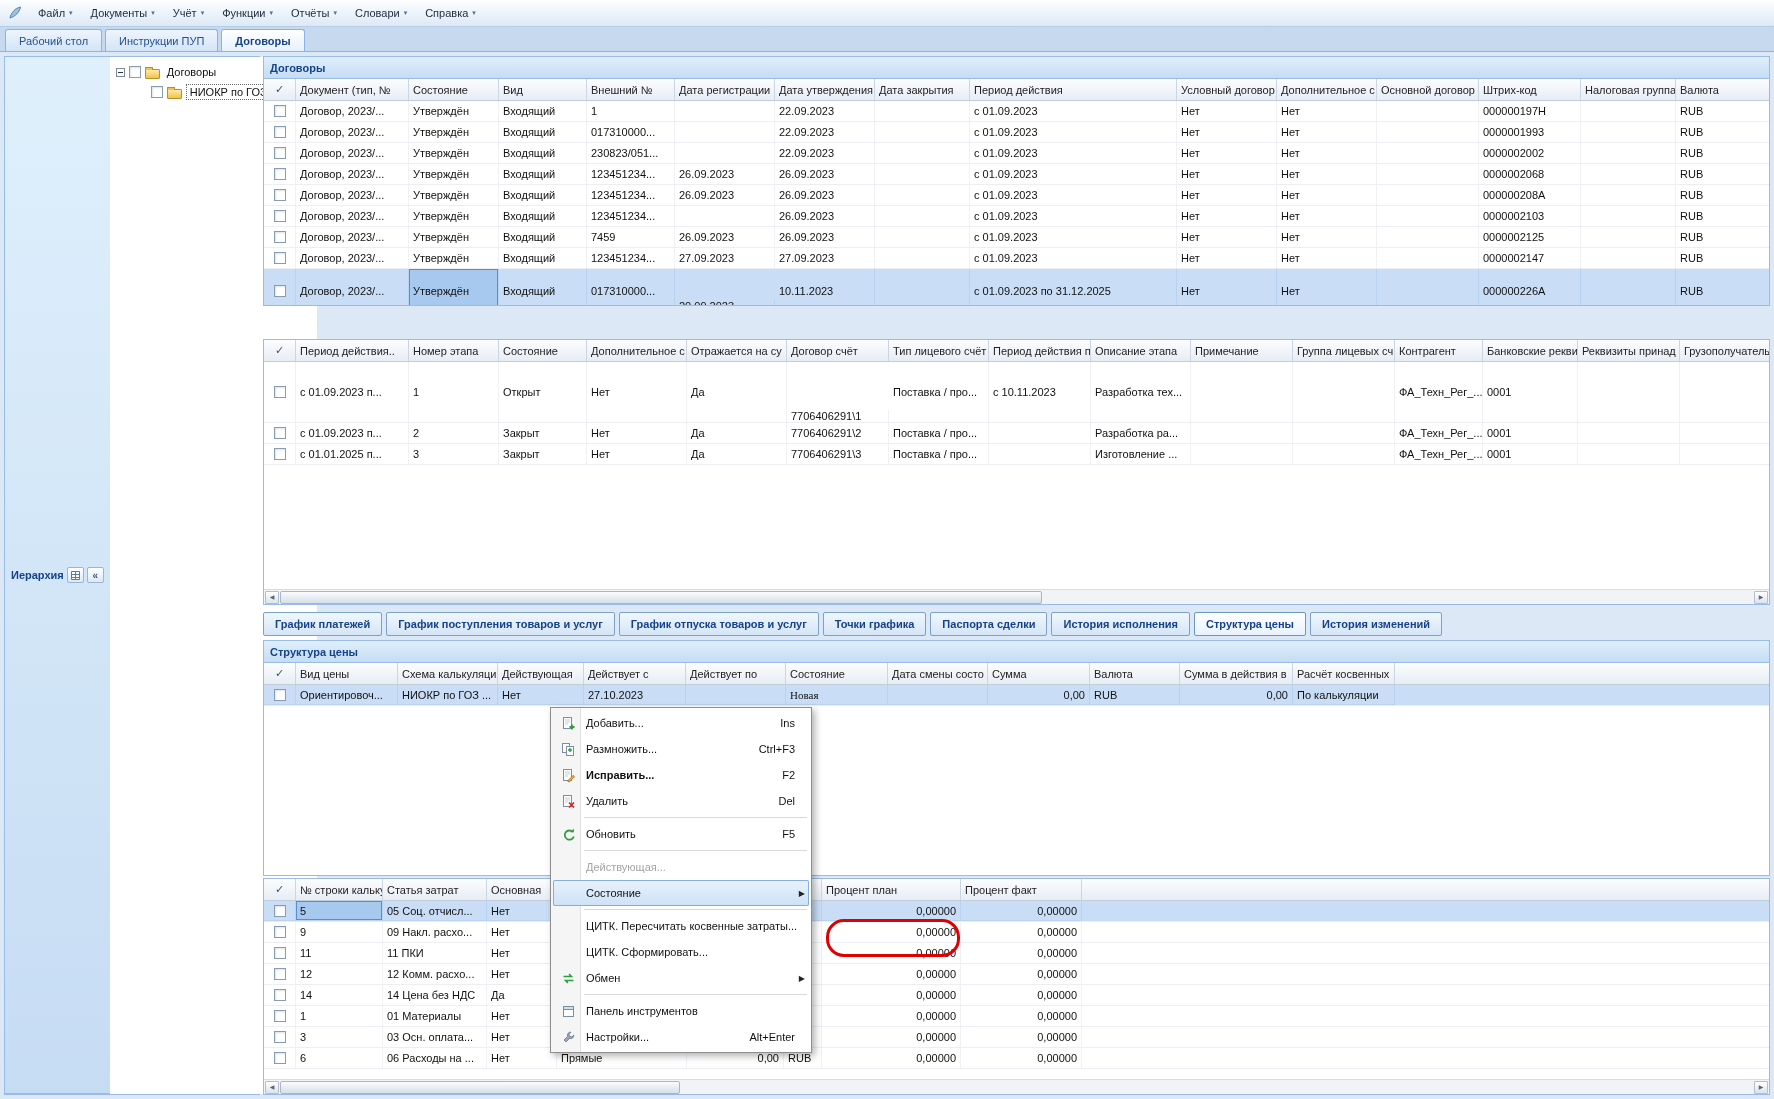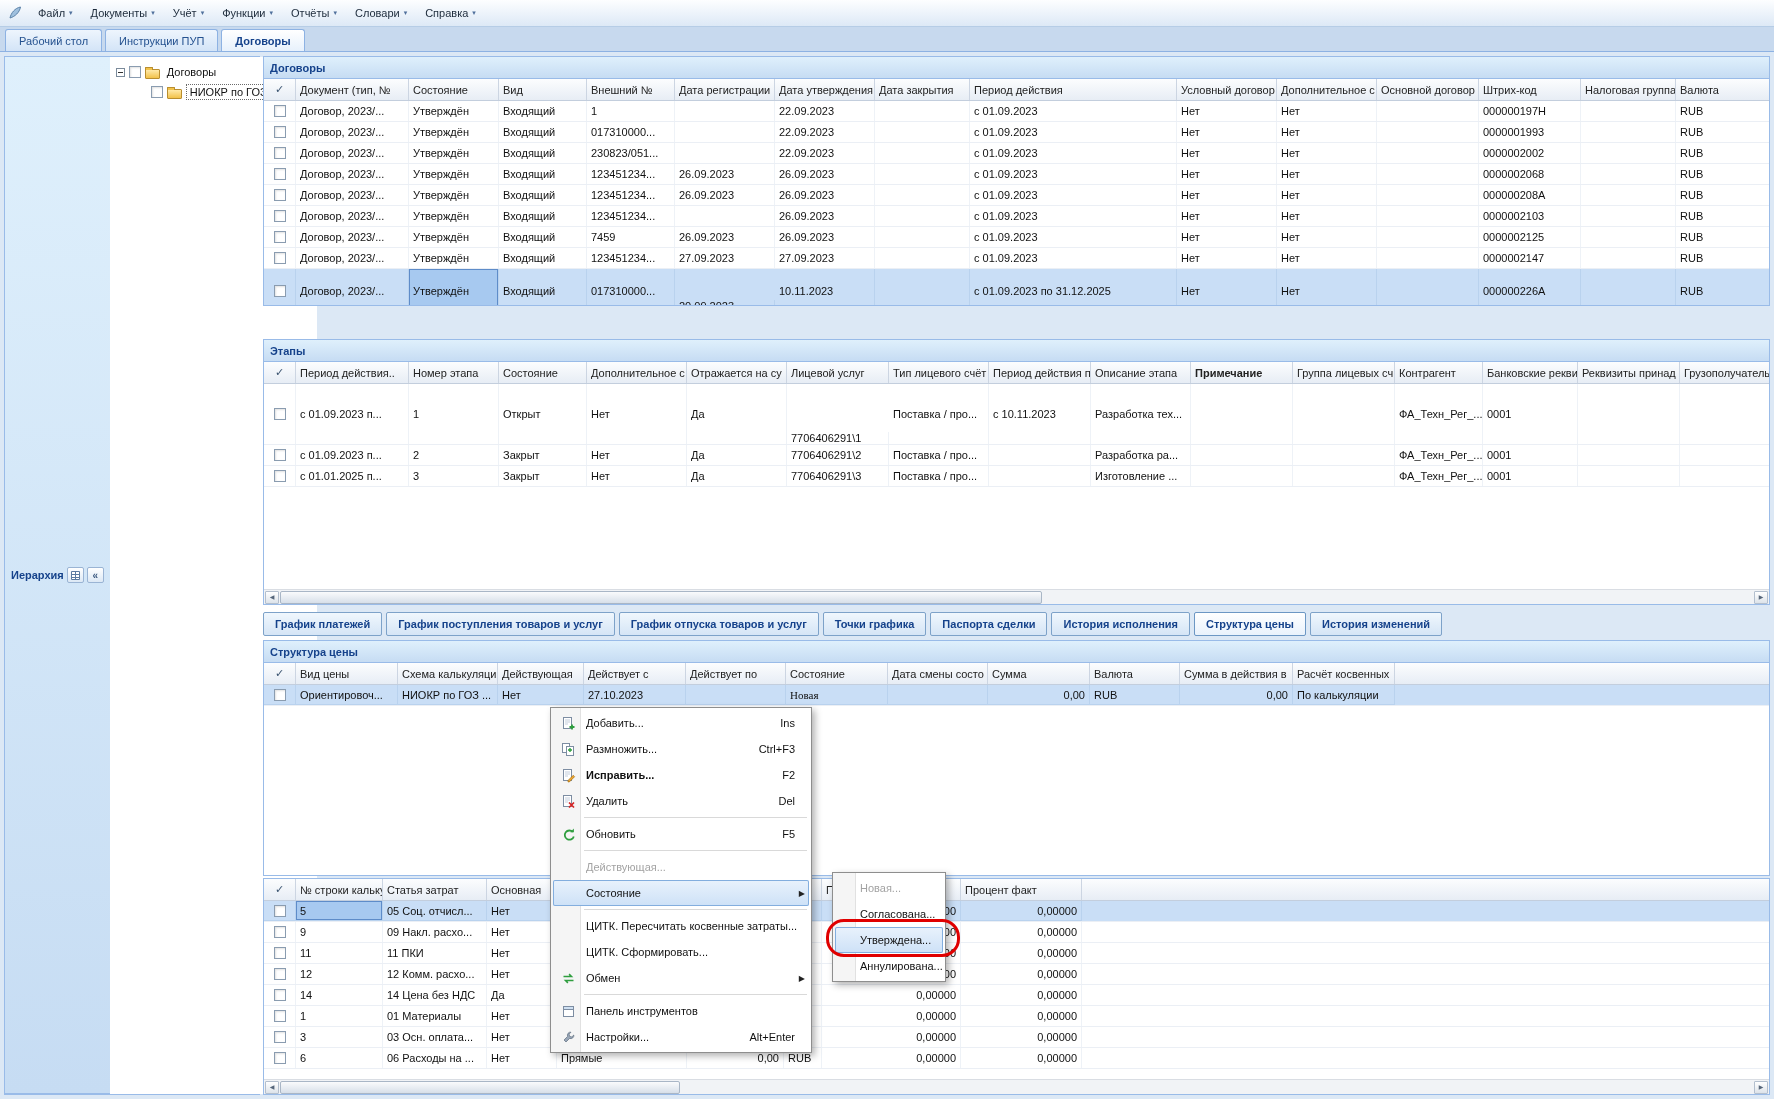--- a/index.html
+++ b/index.html
@@ -370,36 +370,33 @@
             </div>
           </div>
         <div class="hscroll">
           <span class="hs-arrow hs-left">◀</span>
           <span class="hs-thumb" style="width:910px"></span>
           <span class="hs-arrow hs-right">▶</span>
         </div>
       </div>
 
       <div class="panel stages-panel">
-        <div class="panel-header">
-          <span>Этапы</span>
-        </div>
         <div class="grid">
             <div class="grid-header">
               <div class="hcell check" style="width: 32px;">✓</div>
               <div class="hcell" style="width: 113px;">Период действия..</div>
               <div class="hcell" style="width: 90px;">Номер этапа</div>
               <div class="hcell" style="width: 88px;">Состояние</div>
               <div class="hcell" style="width: 100px;">Дополнительное с</div>
               <div class="hcell" style="width: 100px;">Отражается на су</div>
-              <div class="hcell" style="width: 102px;">Лицевой услуг</div>
+              <div class="hcell" style="width: 102px;">Договор счёт</div>
               <div class="hcell" style="width: 100px;">Тип лицевого счёт</div>
               <div class="hcell" style="width: 102px;">Период действия п</div>
               <div class="hcell" style="width: 100px;">Описание этапа</div>
-              <div class="hcell" style="width: 102px; font-weight: bold;">Примечание</div>
+              <div class="hcell" style="width: 102px;">Примечание</div>
               <div class="hcell" style="width: 102px;">Группа лицевых сч</div>
               <div class="hcell" style="width: 88px;">Контрагент</div>
               <div class="hcell" style="width: 95px;">Банковские рекви</div>
               <div class="hcell" style="width: 102px;">Реквизиты принад</div>
               <div class="hcell flex-last" style="width: 91px;">Грузополучатель</div>
             </div>
             <div class="grid-row">
               <div class="cell check" style="width: 32px;">
                 <span class="checkbox"></span>
               </div>
@@ -757,33 +754,15 @@
       <div class="menu-row">
         <span class="menu-icon">
           <svg width="15" height="15">
             <path d="M10 2.2a3.1 3.1 0 0 0-3.4 4.2L3 10l2 2 3.6-3.6A3.1 3.1 0 0 0 12.8 5L10.9 6.9 8.6 6.4 8.1 4.1z" fill="#9aa7b8" stroke="#5f6e80" stroke-width="0.7"></path>
           </svg>
         </span>
         <span class="menu-label">Настройки...</span>
         <span class="menu-shortcut">Alt+Enter</span>
       </div>
     </div>
-  <div class="submenu">
-      <div class="menu-row disabled">
-        <span class="menu-icon"></span>
-        <span class="menu-label">Новая...</span>
-      </div>
-      <div class="menu-row">
-        <span class="menu-icon"></span>
-        <span class="menu-label">Согласована...</span>
-      </div>
-      <div class="menu-row highlighted">
-        <span class="menu-icon"></span>
-        <span class="menu-label">Утверждена...</span>
-      </div>
-      <div class="menu-row">
-        <span class="menu-icon"></span>
-        <span class="menu-label">Аннулирована...</span>
-      </div>
-    </div>
   <div class="annotation" style="border-color: rgb(224, 0, 0);"></div>
 
 </div>
 
 </body></html>

